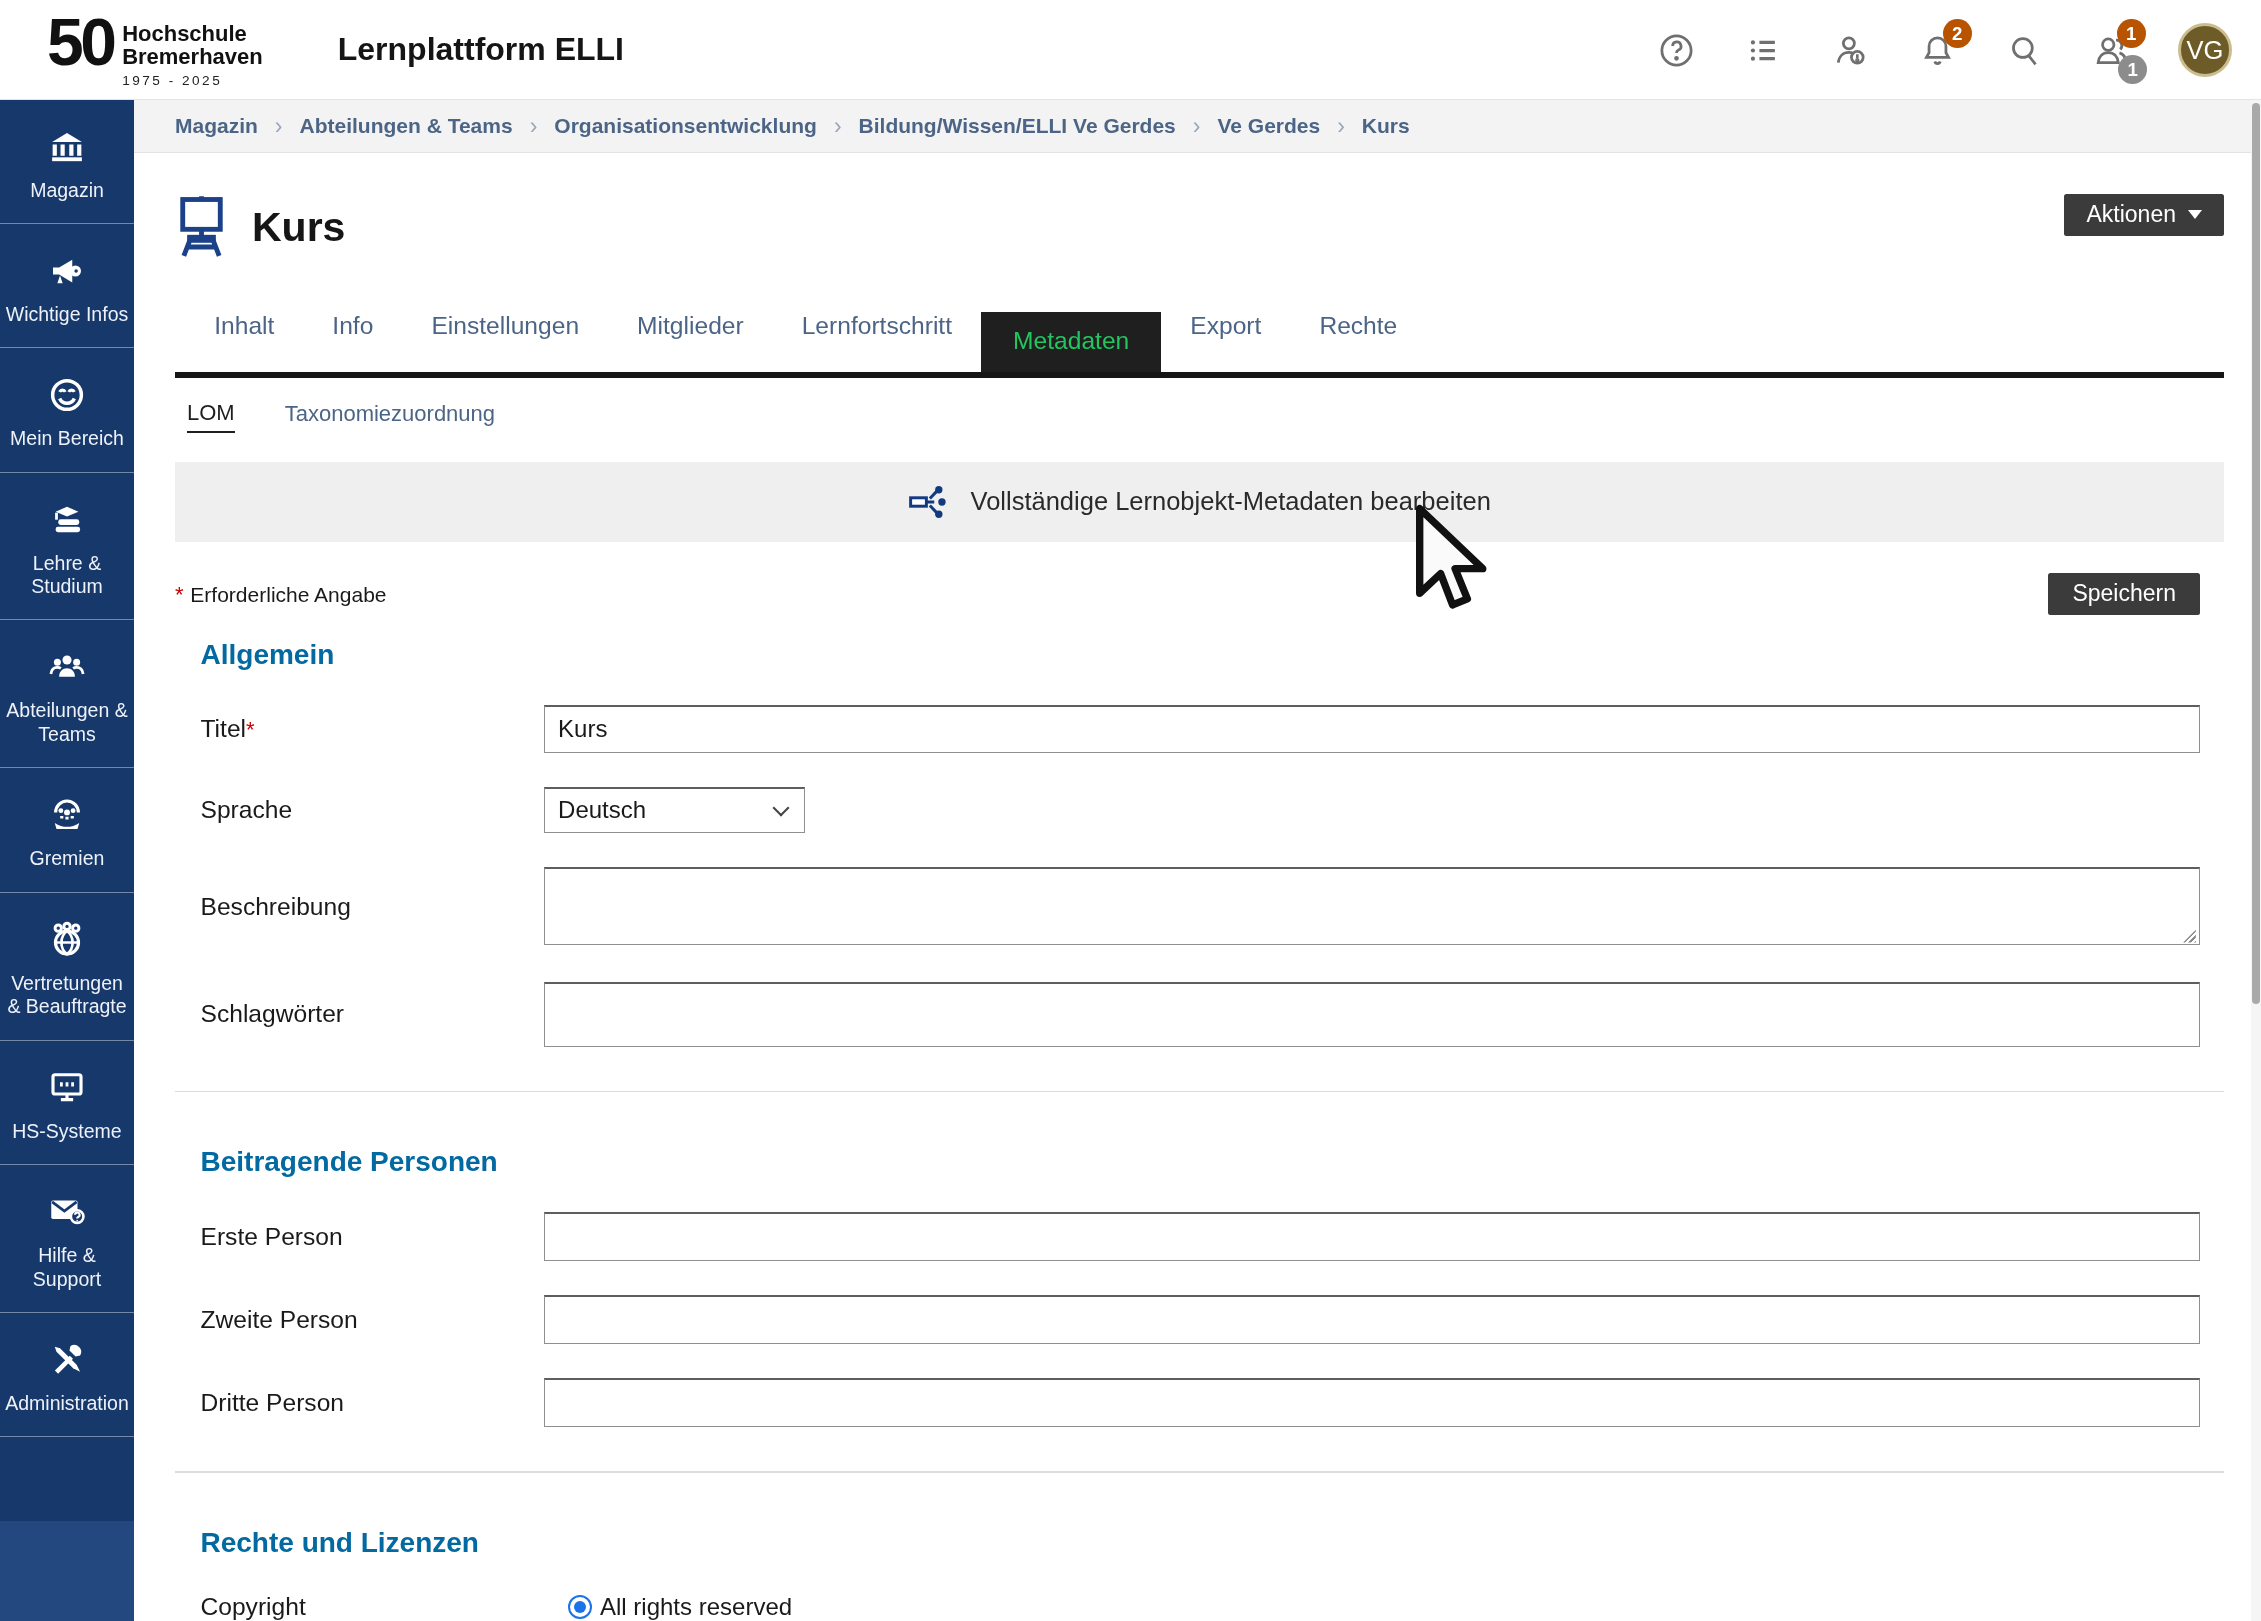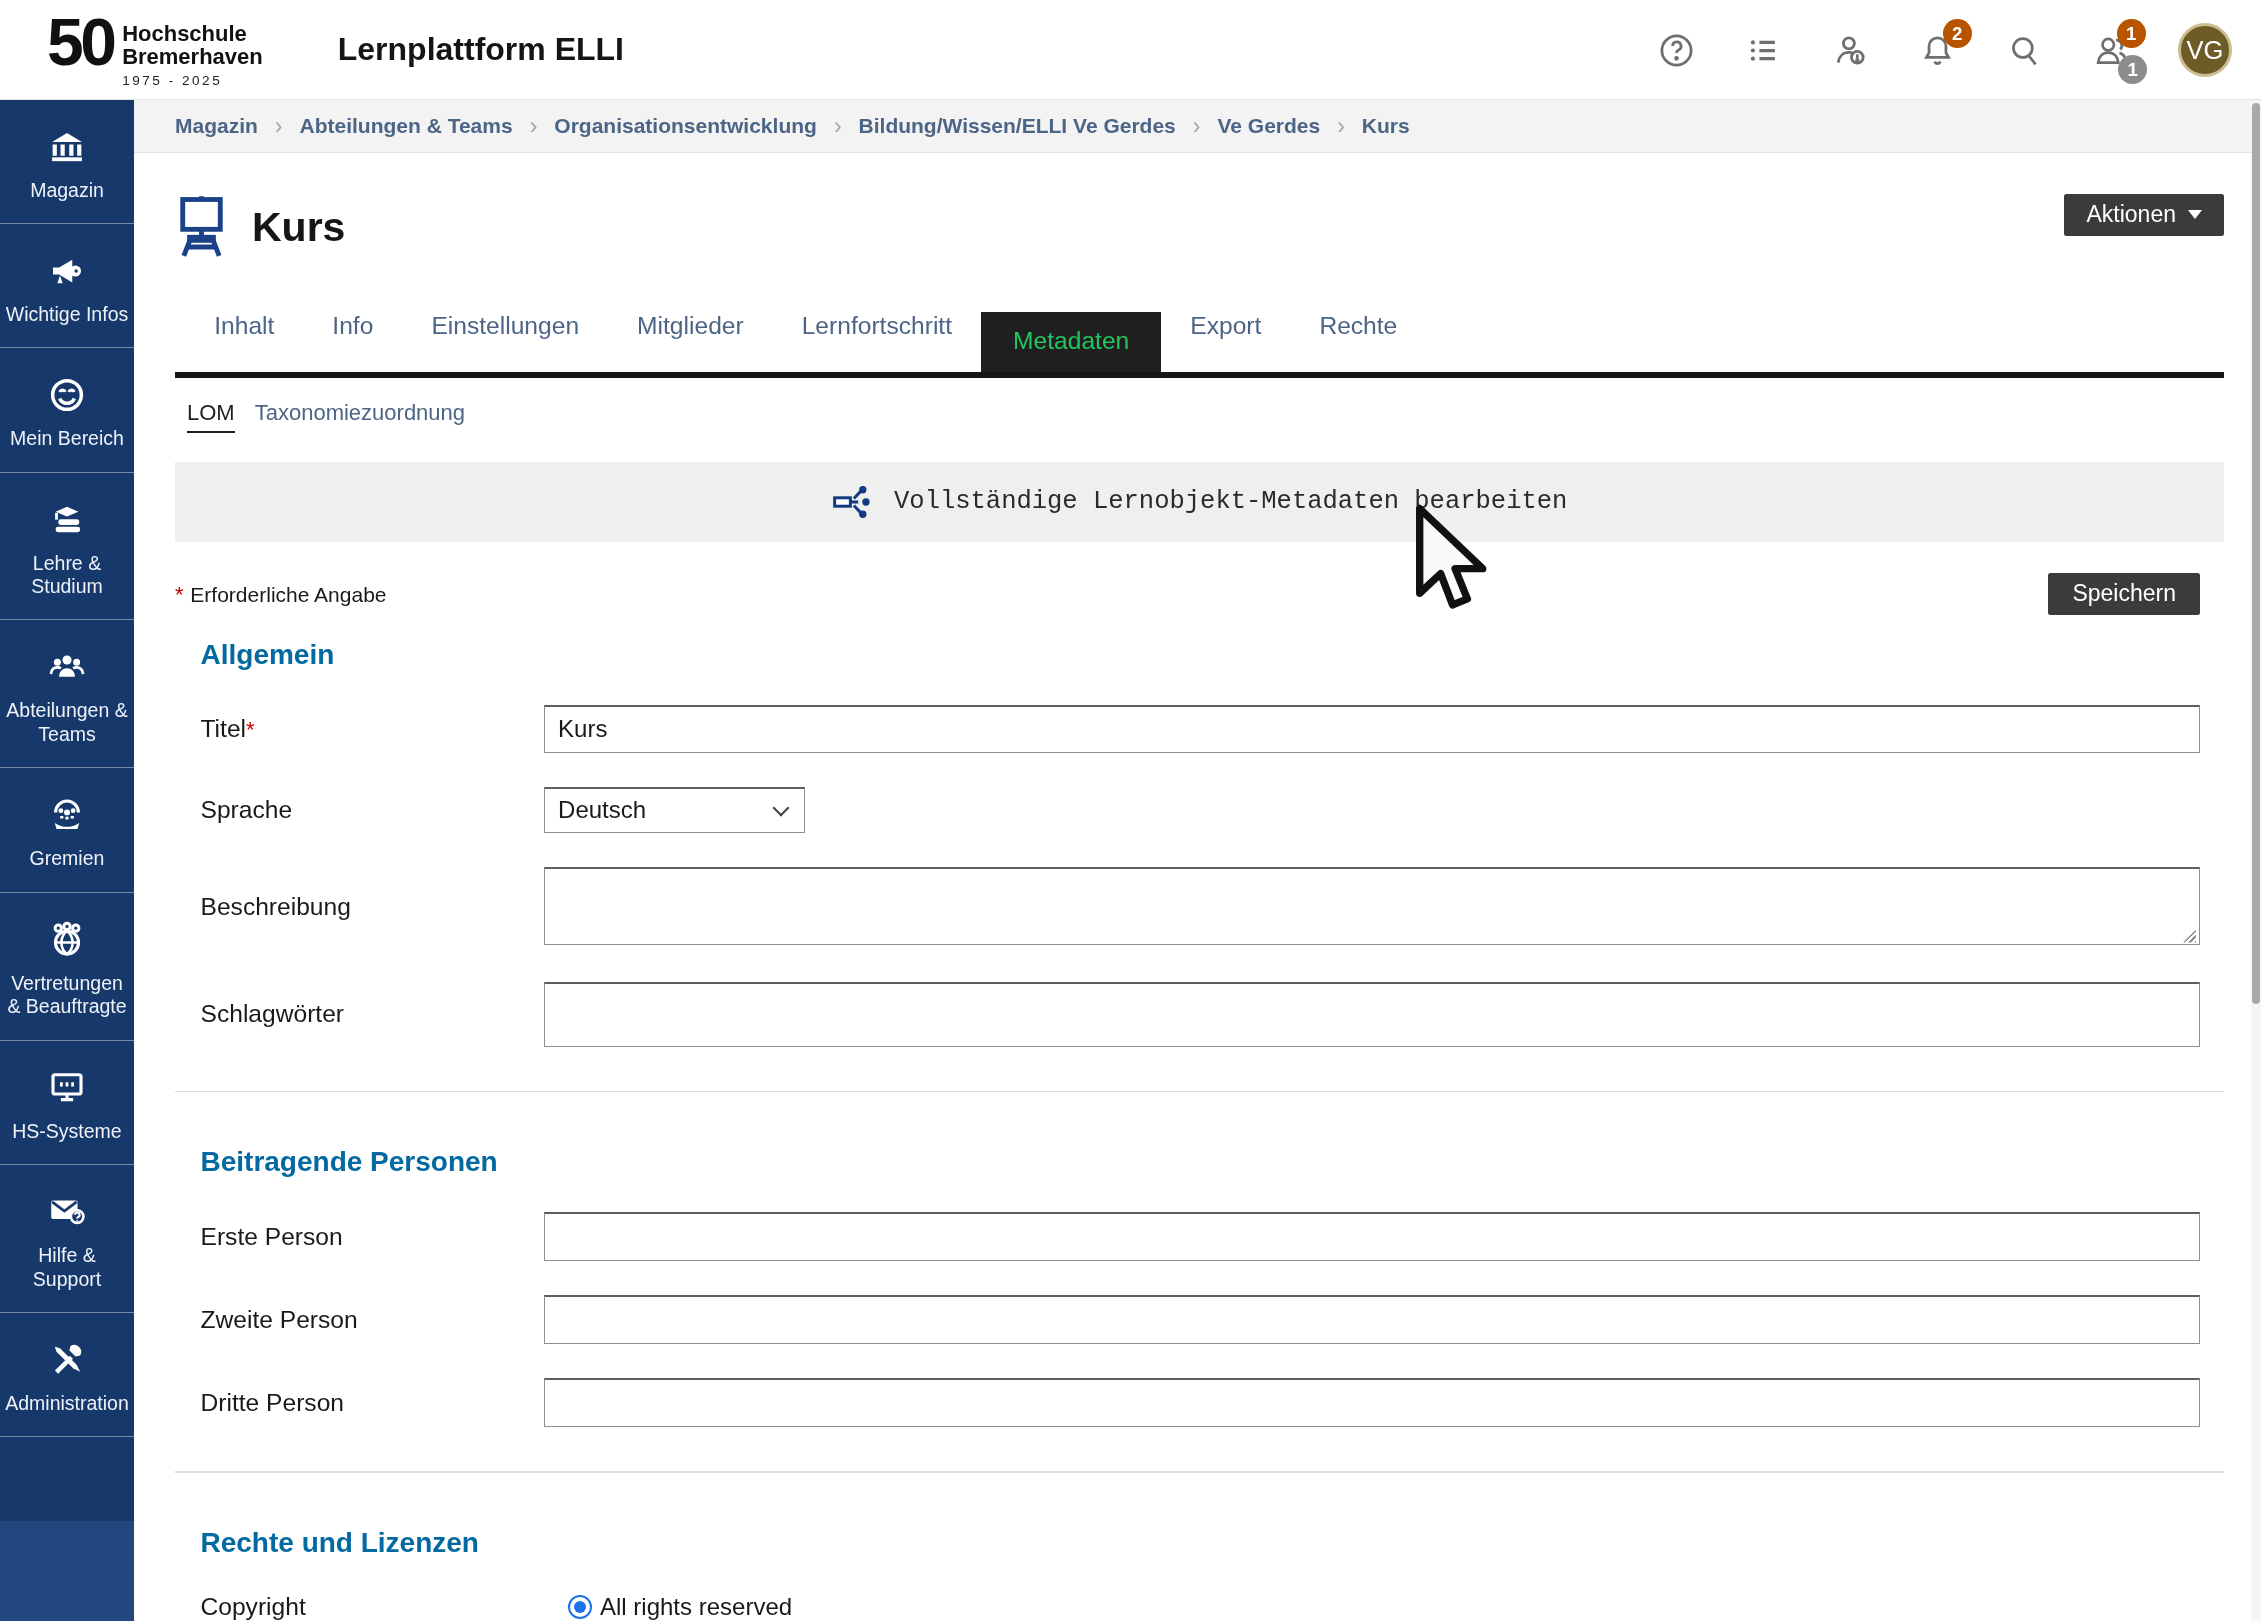--- a/index.html
+++ b/index.html
@@ -53,27 +53,27 @@
                  display:flex; align-items:center; gap:12px; }
   .caret-down { width:0; height:0; border-left:7.6px solid transparent; border-right:7.6px solid transparent;
                 border-top:9.3px solid #fff; }
 
   
   .tabs { display:flex; margin-top:49px; padding-left:10.2px; }
   .tab { color:#4c6586; font-size:24.6px; padding:0 29px 20.4px; cursor:pointer; }
   .tab.active { background:#1f1f1f; color:#22c55e; padding:15.3px 32px 17px; margin-bottom:0; }
   .tab-underline { height:6px; background:#161616; }
 
-  .subtabs { margin-top:22px; padding-left:12px; display:flex; gap:20px; }
+  .subtabs { margin-top:22px; padding-left:12px; display:flex; gap:50px;align-items:center; }
   .subtab { font-size:22px; color:#4c6586; cursor:pointer; padding-bottom:4.2px; }
   .subtab.active { color:#1f1f1f; border-bottom:2.5px solid #1f1f1f; }
 
   
   .meta-bar { margin-top:29px; height:80px; background:#efefef; display:flex; align-items:center;
-              justify-content:center; gap:20.4px; cursor:pointer;font-family:Liberation Mono, monospace; }
+              justify-content:center; gap:20.4px; cursor:pointer; }
   .meta-bar svg { width:42px; height:42px; }
   .meta-bar-label { font-size:25.5px; color:#2a2a2a; }
 
   
   .save-row { position:relative; margin-top:31px; height:44px; display:flex; align-items:center; }
   .req-star { color:#cc0000; font-size:22px; margin-right:6.8px; }
   .req-note { font-size:21px; color:#1a1a1a; }
   .save-btn { position:absolute; right:24px; top:0; height:42px; padding:0 24px; }
 
   

